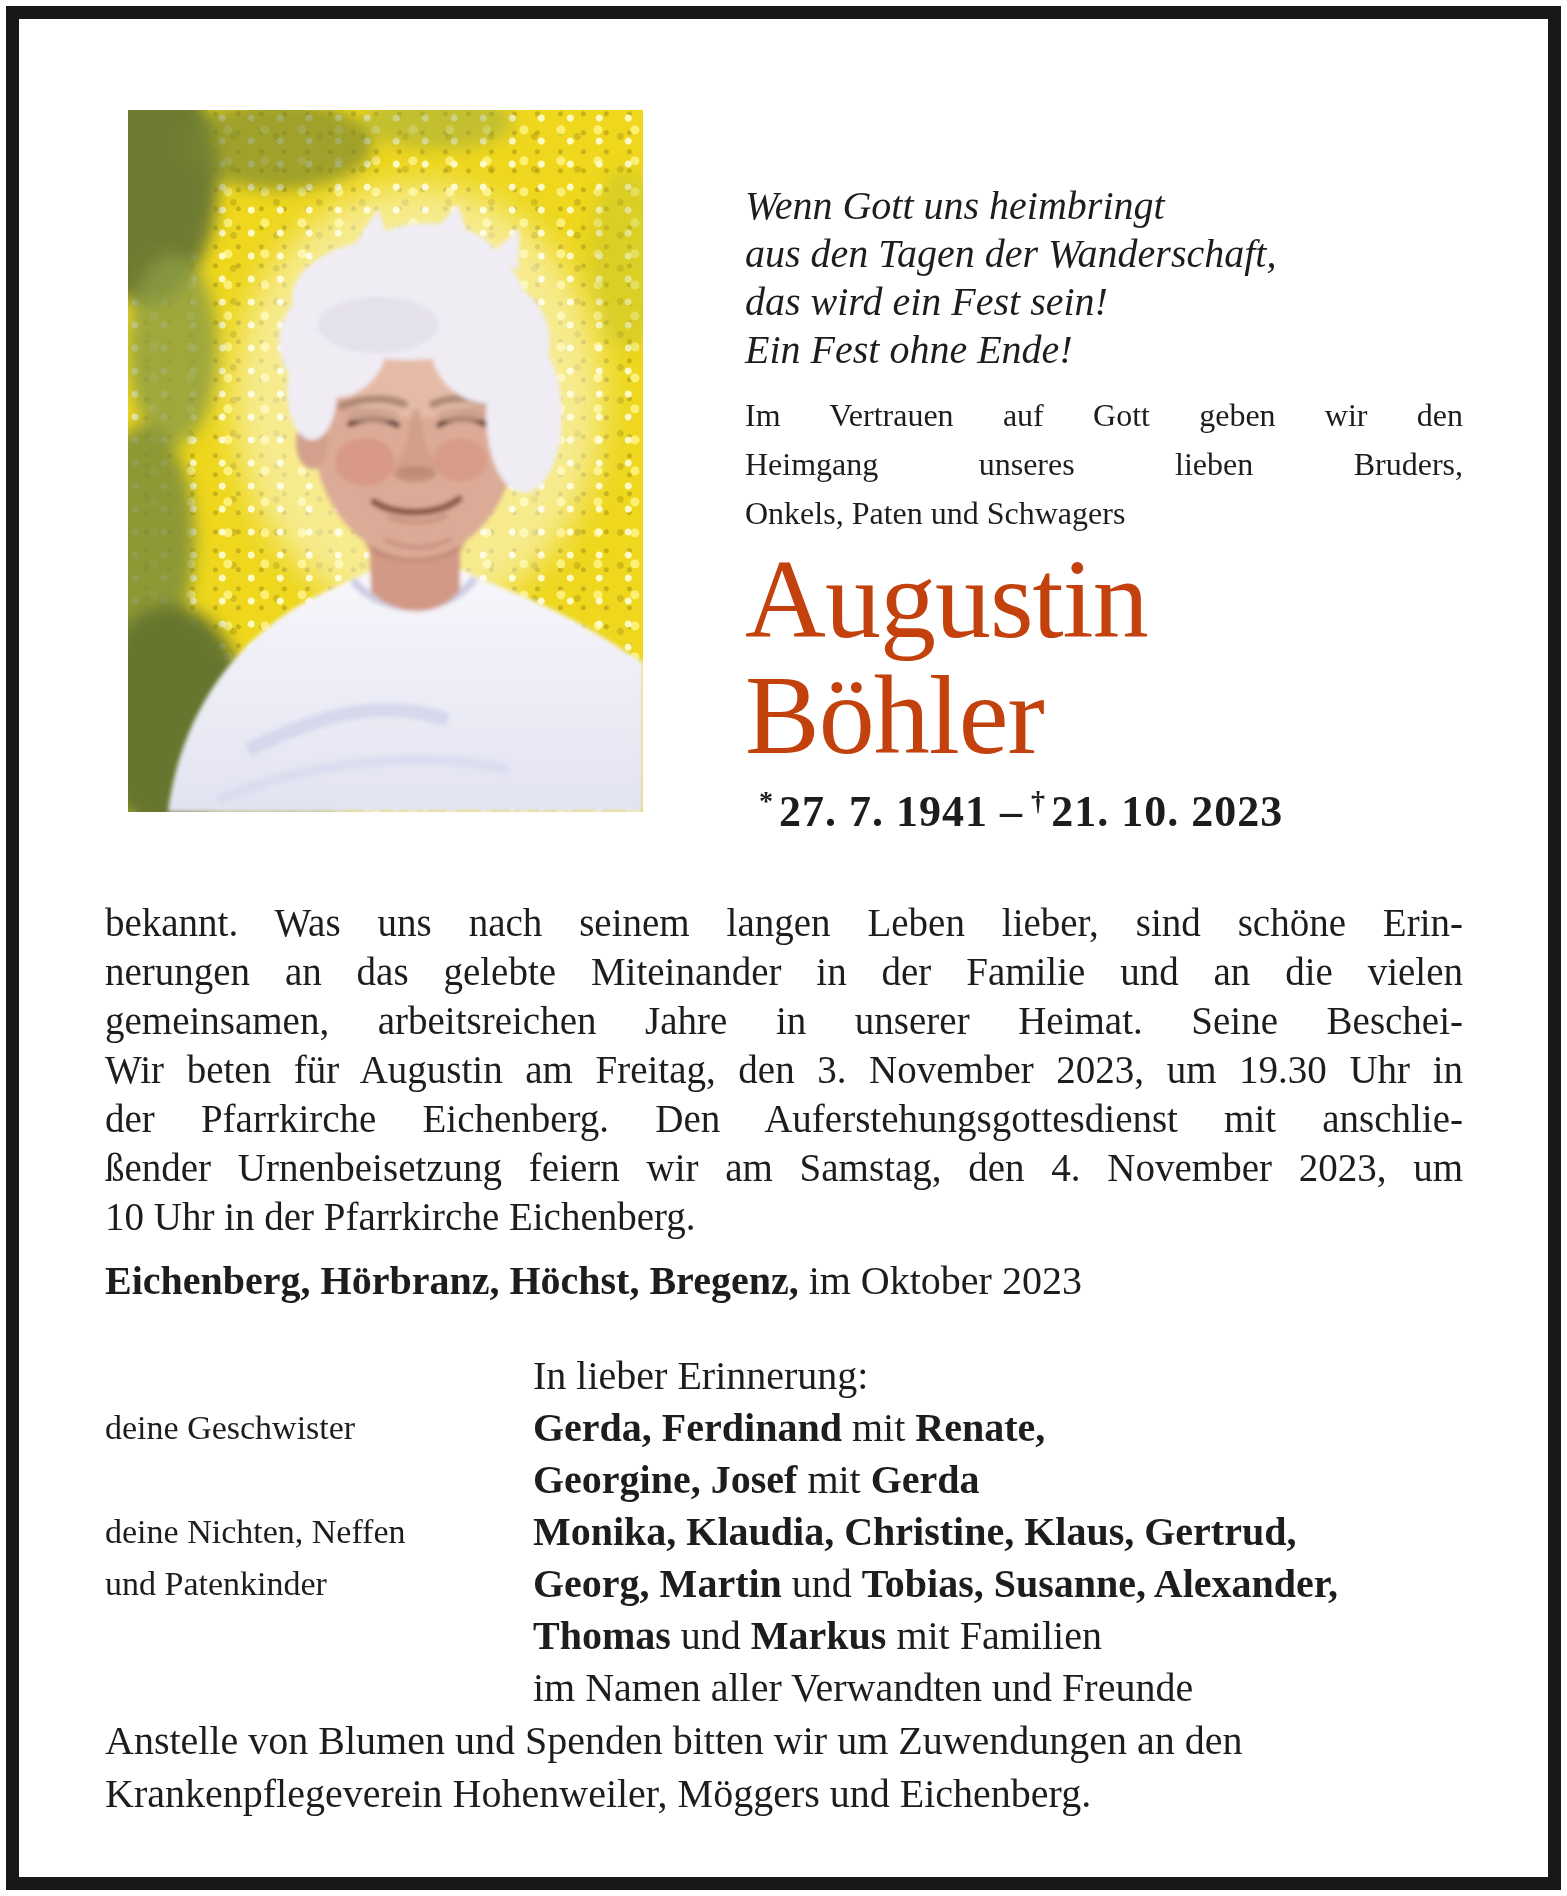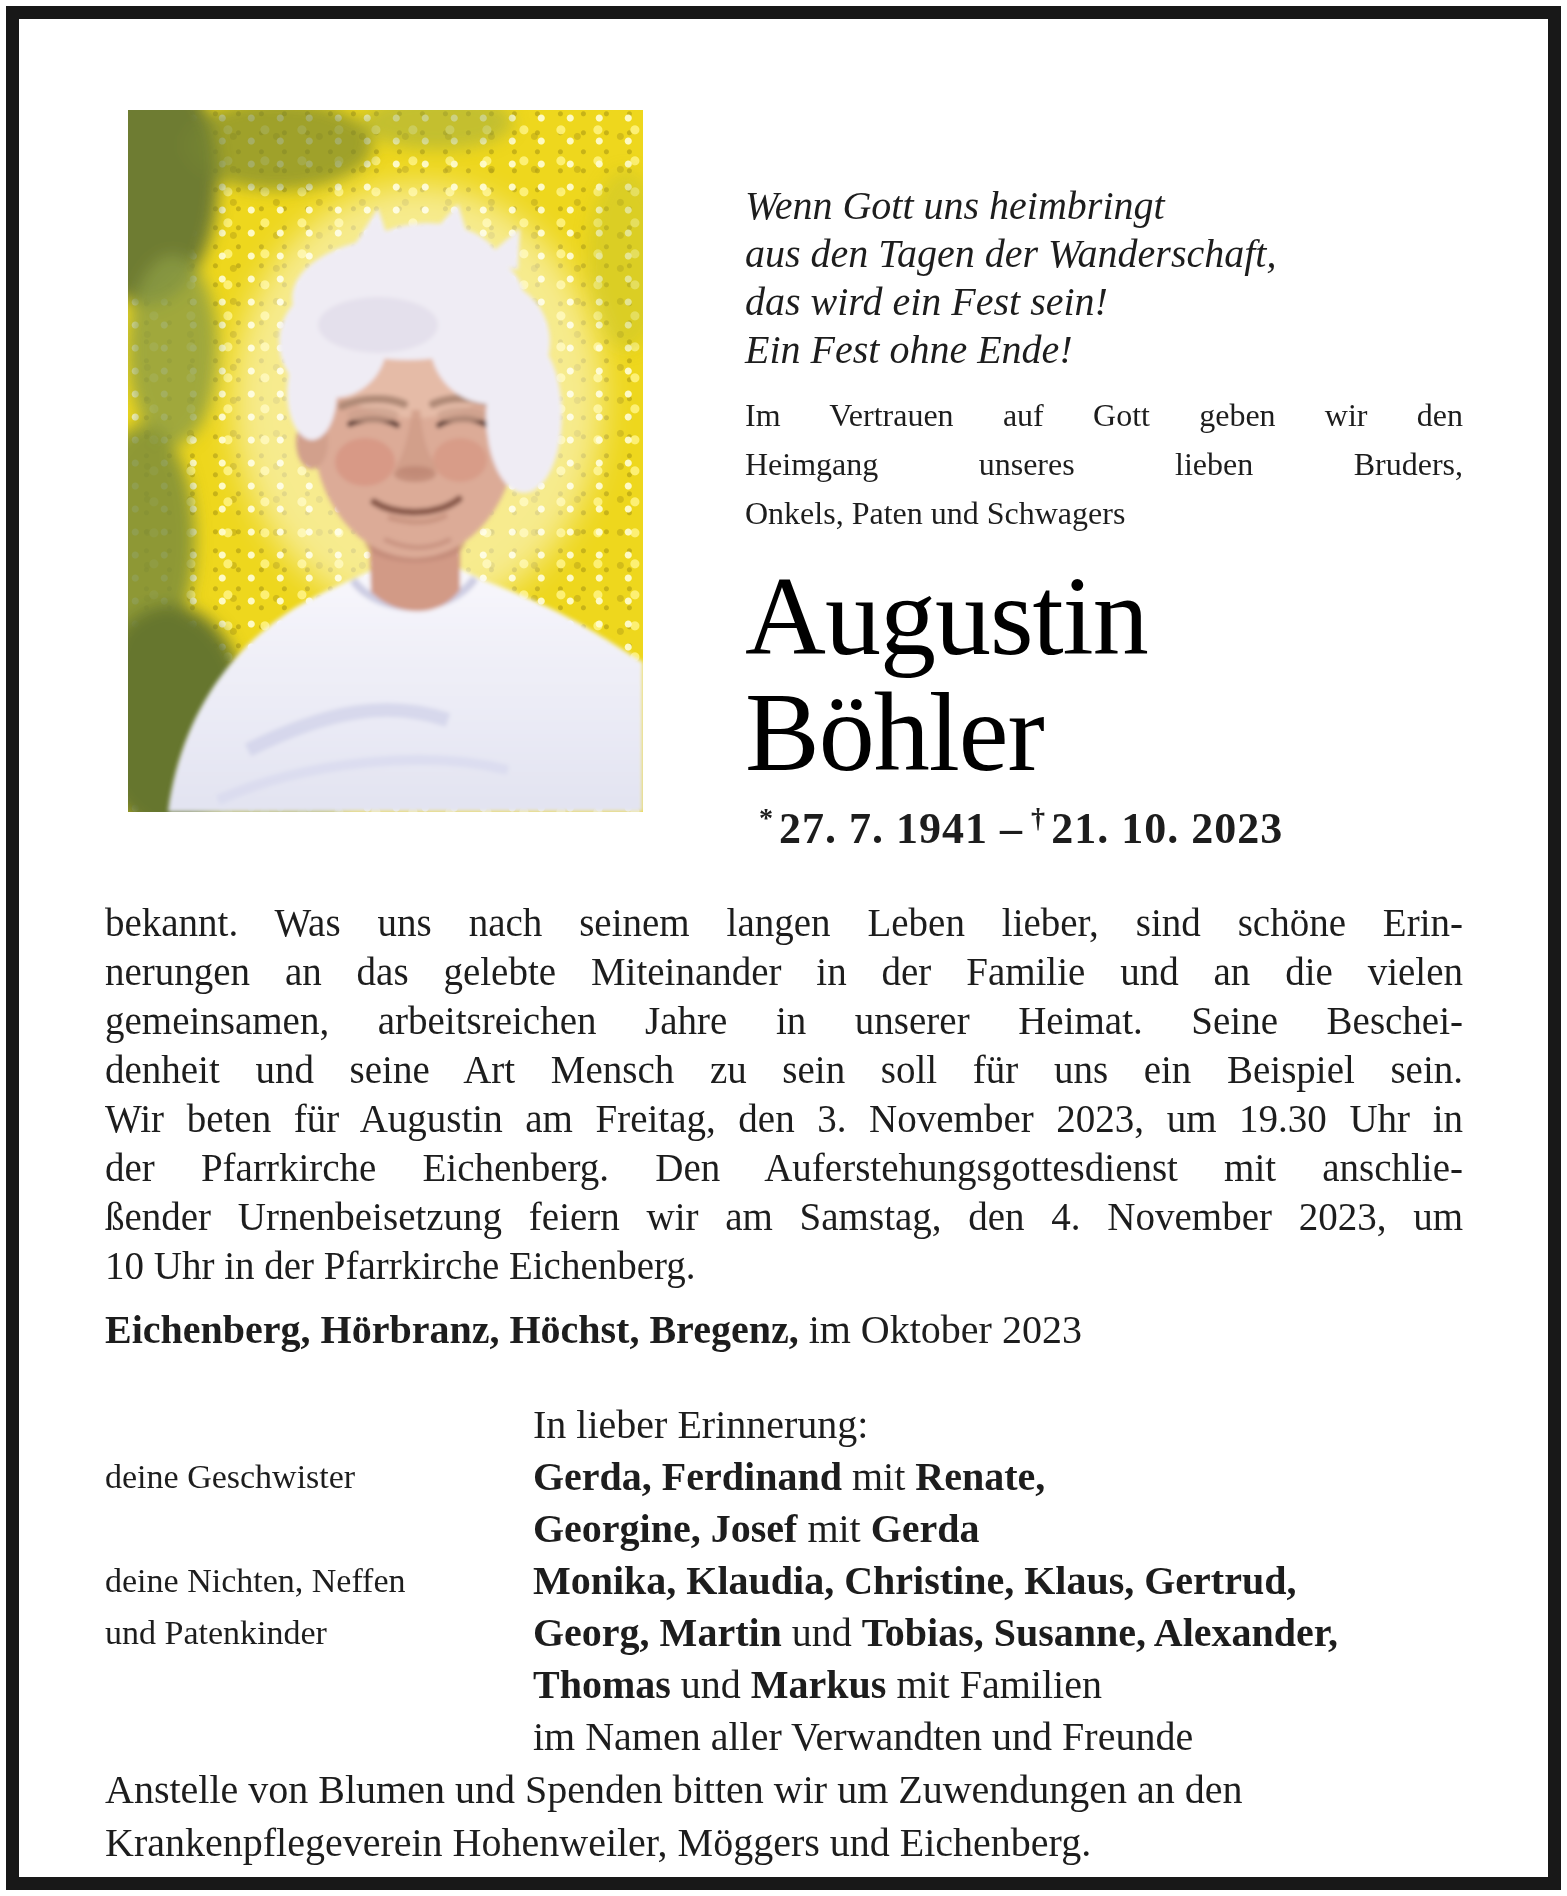--- a/index.html
+++ b/index.html
@@ -21,21 +21,21 @@
     overflow:hidden;
   }
   .photo svg{position:absolute;inset:0;}
 
   
   .right-col{position:absolute;left:745px;top:182px;width:718px;}
   .poem-line{font-size:40px;line-height:48px;font-style:italic;}
   .announcement{margin-top:17px;}
   .ann-line{font-size:32px;line-height:49px;text-align:justify;text-align-last:justify;}
   .ann-line.last{text-align-last:left;}
-  .name-block{margin-top:20px;font-size:112px;line-height:116px;letter-spacing:-1px;color:#000000;}
+  .name-block{margin-top:3px;font-size:112px;line-height:116px;letter-spacing:-1px;color:#c2410c;}
   .dates-line{margin-top:12px;padding-left:14px;font-size:44px;font-weight:bold;letter-spacing:1px;}
   .dates-line .sym{font-size:64%;vertical-align:super;letter-spacing:0;padding-right:6px;}
   .dates-line .sep{padding:0 8px 0 12px;}
 
   
   .lower{position:absolute;left:105px;top:898px;width:1358px;}
   .bline{font-size:39px;line-height:49px;text-align:justify;text-align-last:justify;}
   .bline.last{text-align-last:left;}
   .location-line{margin-top:15px;font-size:40px;line-height:50px;}
   .location-line .bold{font-weight:bold;}
@@ -146,21 +146,20 @@
       <div>Böhler</div>
     </div>
     <div class="dates-line"><span class="sym">*</span><span>27. 7. 1941</span><span class="sep">–</span><span class="sym">†</span><span>21. 10. 2023</span></div>
   </div>
 
   <div class="lower">
     <div id="body-paragraph">
         <div class="bline">bekannt. Was uns nach seinem langen Leben lieber, sind schöne Erin-</div>
         <div class="bline">nerungen an das gelebte Miteinander in der Familie und an die vielen</div>
         <div class="bline">gemeinsamen, arbeitsreichen Jahre in unserer Heimat. Seine Beschei-</div>
-        <div class="bline">denheit und seine Art Mensch zu sein soll für uns ein Beispiel sein.</div>
         <div class="bline">Wir beten für Augustin am Freitag, den 3. November 2023, um 19.30 Uhr in</div>
         <div class="bline">der Pfarrkirche Eichenberg. Den Auferstehungsgottesdienst mit anschlie-</div>
         <div class="bline">ßender Urnenbeisetzung feiern wir am Samstag, den 4. November 2023, um</div>
         <div class="bline last">10 Uhr in der Pfarrkirche Eichenberg.</div>
       </div>
     <div class="location-line">
       <span class="bold">Eichenberg, Hörbranz, Höchst, Bregenz,</span><span> im Oktober 2023</span>
     </div>
     <div class="rem-table" id="rem-table">
         <div class="rem-label"></div>

